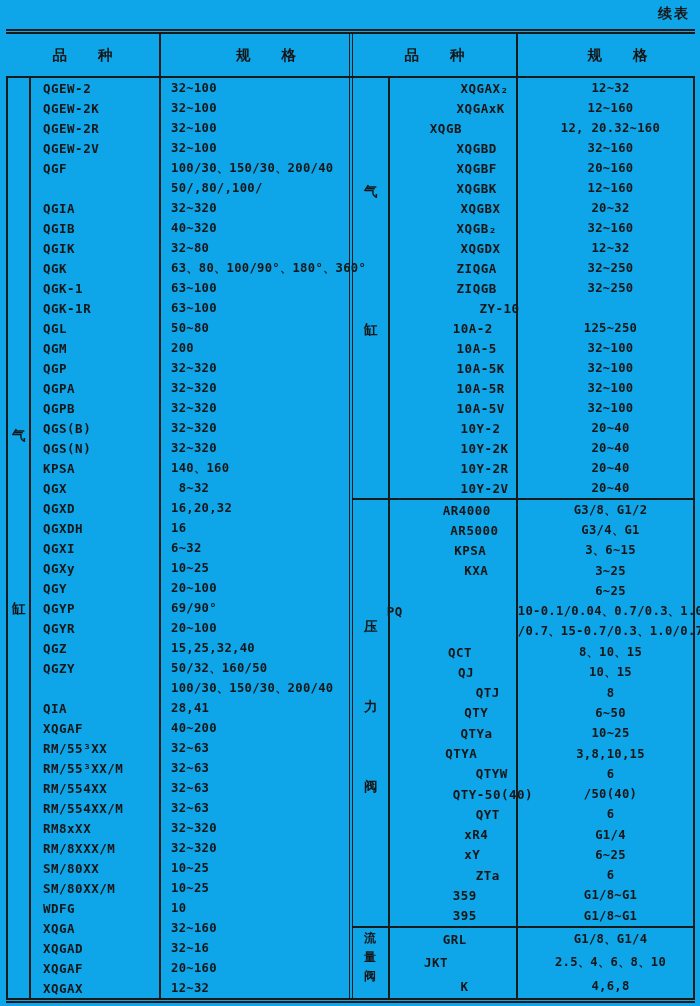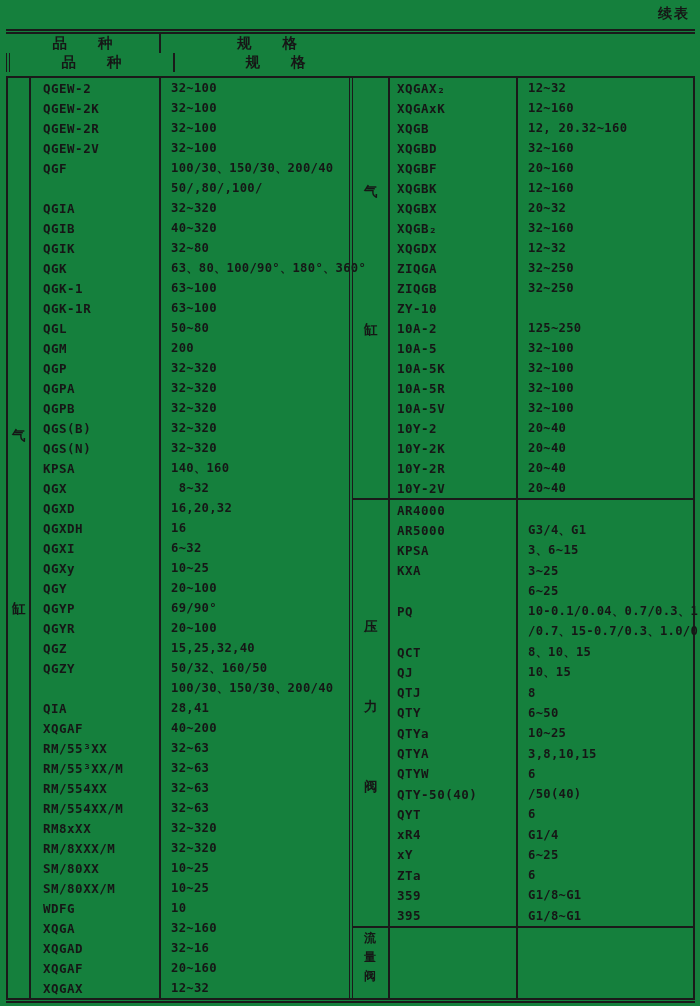--- a/index.html
+++ b/index.html
@@ -1,30 +1,30 @@
 <!DOCTYPE html>
 <html><head>
 <meta charset="utf-8">
 <style>
   html,body{margin:0;padding:0;}
   body{background:#e8e6e0;}
   .scan{
-    position:relative;width:700px;height:1006px;background:#15803d;
+    position:relative;width:700px;height:1006px;background:#0ea5e9;
     font-family:"DejaVu Sans Mono","Liberation Mono",monospace;color:#161616;
     overflow:hidden;
   }
   .cont-label{
     position:absolute;top:5px;right:10px;font-size:14px;font-weight:700;
     letter-spacing:2px;font-family:"DejaVu Sans","Liberation Sans",sans-serif;
   }
   .table{
     position:absolute;left:6px;top:29px;width:689px;
     border-top:5px double #1a1a1a;border-bottom:5px double #1a1a1a;
   }
-  .hrow{display:flex;height:42px;border-bottom:2px solid #1a1a1a;flex-direction:column;}
+  .hrow{display:flex;height:42px;border-bottom:2px solid #1a1a1a;}
   .hhalf{position:relative;display:flex;}
   .hhalf.l{width:345px;}
   .hhalf.r{width:344px;border-left:4px double #1a1a1a;}
   .hc{display:flex;align-items:center;justify-content:center;
       font-weight:700;font-size:14.5px;word-spacing:26px;
       font-family:"DejaVu Sans","Liberation Sans",sans-serif;}
   .hhalf.l .hc1{width:153px;border-right:2px solid #1a1a1a;}
   .hhalf.r .hc1{width:163px;border-right:2px solid #1a1a1a;}
   .hc2{flex:1;padding-left:22px;}
   .brow{display:flex;height:920px;}
@@ -35,21 +35,21 @@
   .bhalf.l .vl.stub{left:21px;}
   .bhalf.l .vl.div{left:151px;}
   .bhalf.r .vl.stub{left:35px;}
   .bhalf.r .vl.div{left:163px;}
   .sec{position:relative;}
   .sec.s1{height:420px;}
   .sec.s2{height:426px;border-top:2px solid #1a1a1a;}
   .sec.s3{height:70px;border-top:2px solid #1a1a1a;}
   .rows{position:absolute;top:0;bottom:0;display:flex;flex-direction:column;}
   .bhalf.l .rows{left:21px;right:0;}
-  .bhalf.r .rows{left:35px;right:0;}
+  .bhalf.r .rows{left:35px;right:0;align-items:center;}
   .trow{flex:1;display:flex;align-items:center;min-height:0;}
   .tname{flex:0 0 auto;font-weight:700;font-size:12.5px;white-space:pre;letter-spacing:.5px;}
   .bhalf.l .tname{width:130px;padding-left:14px;box-sizing:border-box;}
   .bhalf.r .tname{width:128px;padding-left:9px;box-sizing:border-box;}
   .tspec{flex:1;font-weight:700;font-size:12.2px;white-space:pre;padding-left:12px;letter-spacing:.3px;}
   .stub{position:absolute;font-weight:700;font-size:13.5px;z-index:3;
         font-family:"DejaVu Sans","Liberation Sans",sans-serif;}
   .bhalf.l .stub{left:4px;}
   .bhalf.r .stub{left:11px;}
   .stub.lq{top:349px;}  .stub.lg{top:522px;}
@@ -367,20 +367,21 @@
             </div>
         </div>
 
         <div class="sec s2">
           <span class="stub c1">压</span>
           <span class="stub c2">力</span>
           <span class="stub c3">阀</span>
           <div class="rows">
               <div class="trow">
                 <span class="tname">AR4000</span>
+                <span class="tspec">G3/8、G1/2</span>
               </div>
               <div class="trow">
                 <span class="tname">AR5000</span>
                 <span class="tspec">G3/4、G1</span>
               </div>
               <div class="trow">
                 <span class="tname">KPSA</span>
                 <span class="tspec">3、6~15</span>
               </div>
               <div class="trow">
@@ -455,18 +456,32 @@
                 <span class="tname">395</span>
                 <span class="tspec">G1/8~G1</span>
               </div>
             </div>
         </div>
 
         <div class="sec s3">
           <span class="stub c1">流</span>
           <span class="stub c2">量</span>
           <span class="stub c3">阀</span>
+          <div class="rows">
+              <div class="trow">
+                <span class="tname">GRL</span>
+                <span class="tspec">G1/8、G1/4</span>
+              </div>
+              <div class="trow">
+                <span class="tname">JKT</span>
+                <span class="tspec">2.5、4、6、8、10</span>
+              </div>
+              <div class="trow">
+                <span class="tname">K</span>
+                <span class="tspec">4,6,8</span>
+              </div>
+            </div>
         </div>
       </div>
 
     </div>
   </div>
 </div>
 
 </body></html>

